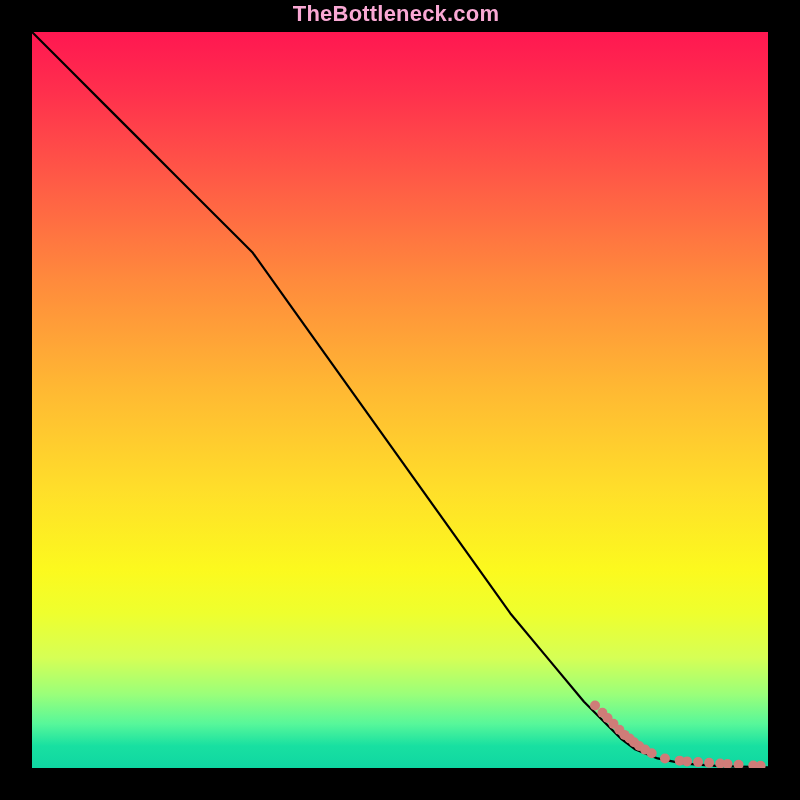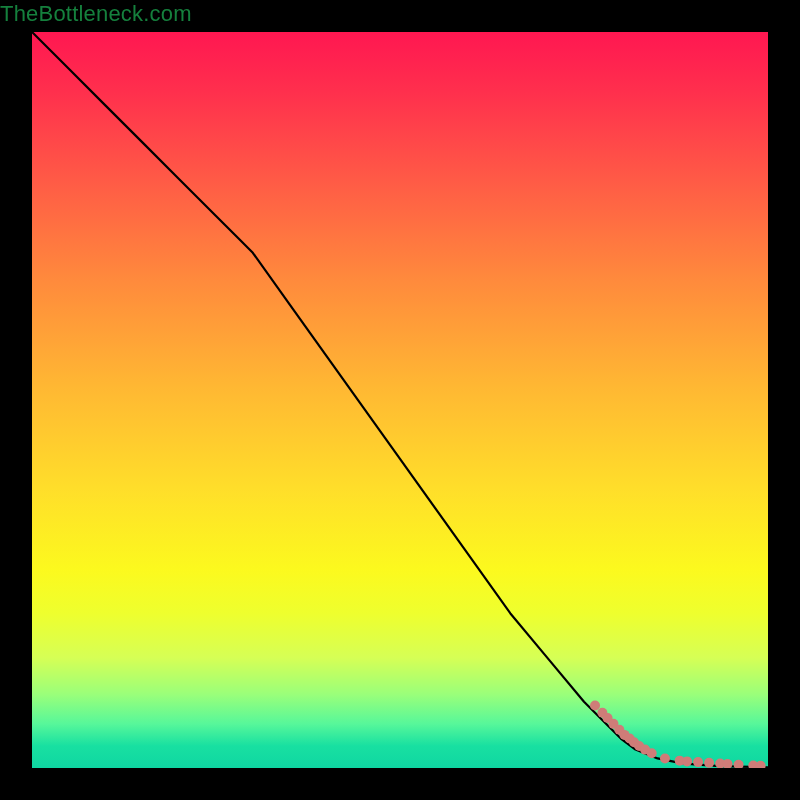--- a/index.html
+++ b/index.html
@@ -15,24 +15,24 @@
     position: relative;
     width: 800px;
     height: 800px;
     background: #000;
   }
   .attribution {
     position: absolute;
     top: 1px;
     left: 0;
     right: 8px;
-    text-align: left;
+    text-align: center;
     font-size: 22px;
-    color: #15803d;
-    font-weight: 400;
+    color: #f9a8d4;
+    font-weight: 700;
     letter-spacing: 0.2px;
   }
   .plot {
     position: absolute;
     left: 32px;
     top: 32px;
     width: 736px;
     height: 736px;
     
     background: linear-gradient(

